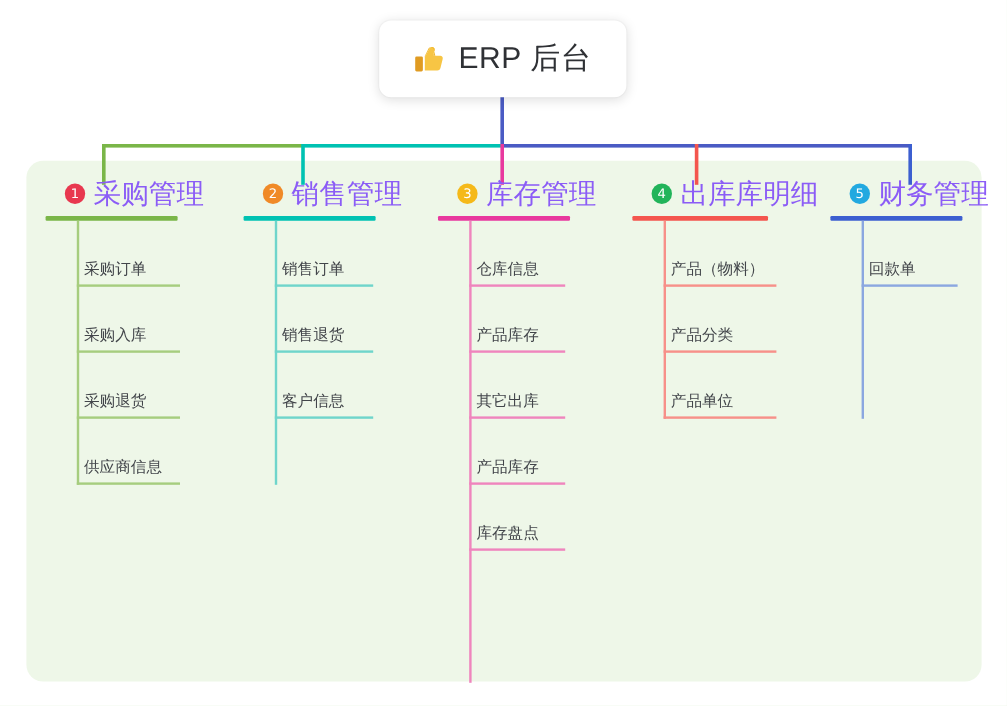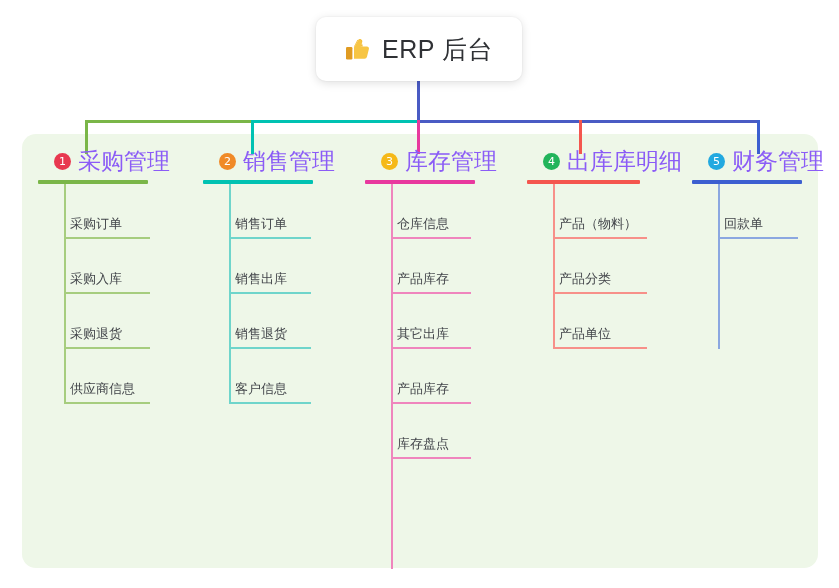--- a/index.html
+++ b/index.html
@@ -132,24 +132,20 @@
           <span class="col-title">销售管理</span>
         </div>
         <div class="col-rule" style="width: 110px; background: rgb(0, 194, 178);"></div>
         <div class="leaves">
           <div class="spine" style="height: 220px; background: rgb(111, 213, 203);"></div>
           <div class="leaf">
             <span class="leaf-label">销售订单</span>
             <div class="leaf-rule" style="width: 82px; background: rgb(111, 213, 203);"></div>
           </div>
           <div class="leaf">
-            <span class="leaf-label">销售出库</span>
-            <div class="leaf-rule" style="width: 82px; background: rgb(111, 213, 203);"></div>
-          </div>
-          <div class="leaf">
             <span class="leaf-label">销售退货</span>
             <div class="leaf-rule" style="width: 82px; background: rgb(111, 213, 203);"></div>
           </div>
           <div class="leaf">
             <span class="leaf-label">客户信息</span>
             <div class="leaf-rule" style="width: 82px; background: rgb(111, 213, 203);"></div>
           </div>
         </div>
       </div>
       <div class="col" style="left: 365px; top: 148px; width: 130px;">

